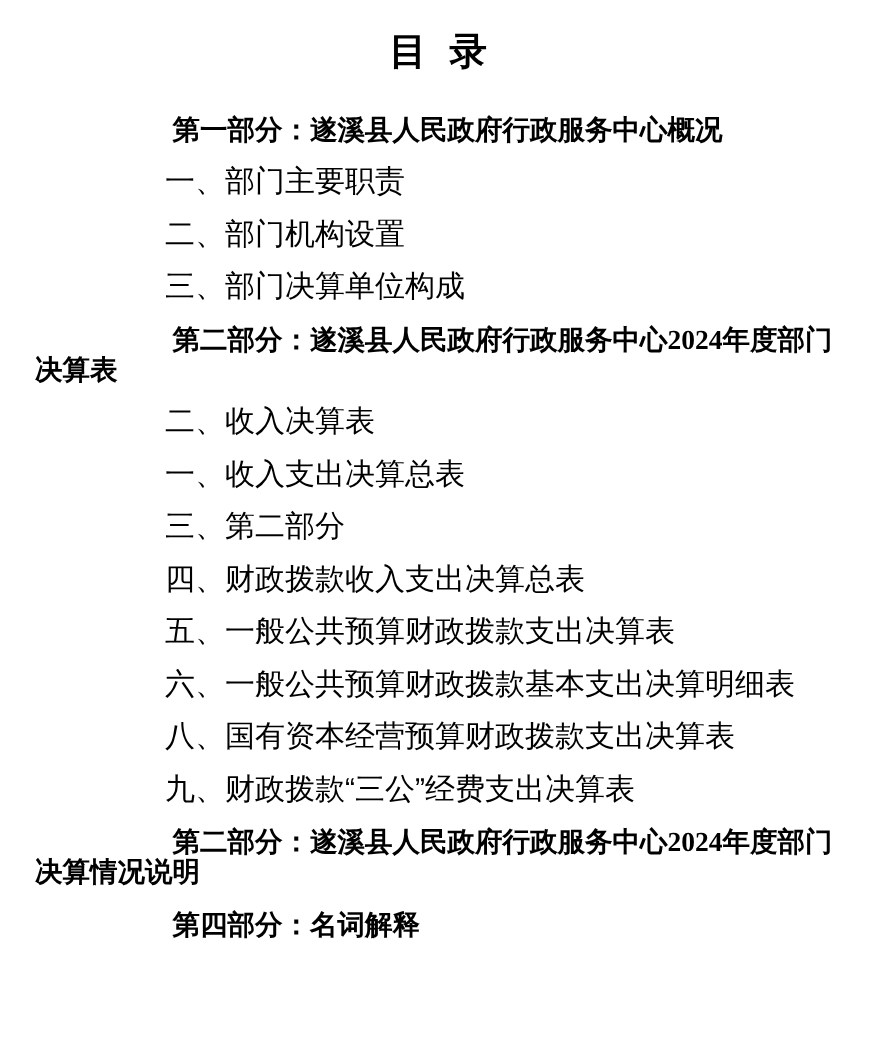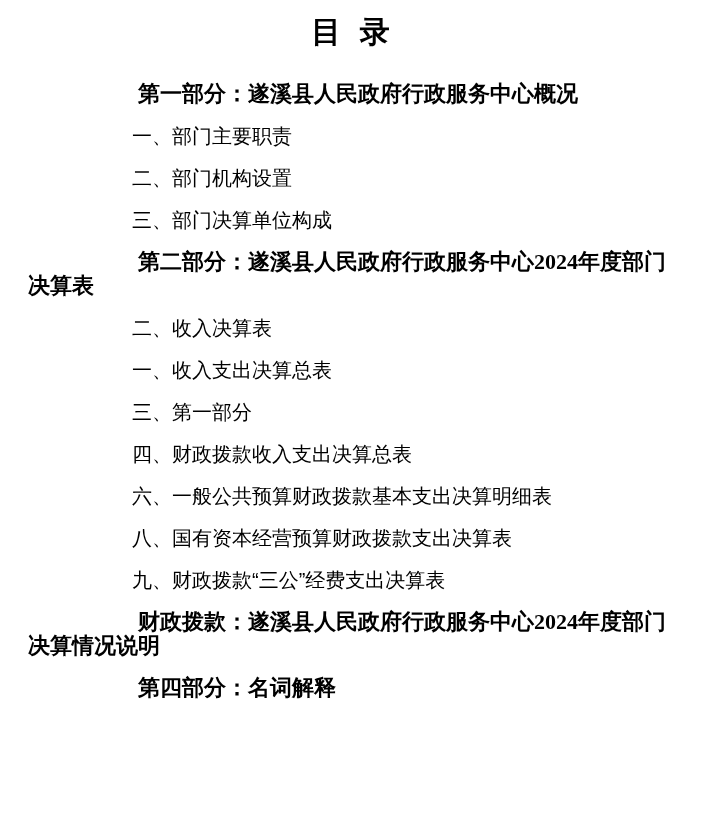--- a/index.html
+++ b/index.html
@@ -7,21 +7,21 @@
     padding: 0;
     background: #ffffff;
   }
   .page {
     width: 706px;
     height: 792px;
     background: #ffffff;
     color: #000000;
     font-family: "Liberation Sans", "DejaVu Sans", sans-serif;
     box-sizing: border-box;
-    padding-top: 16px;
+    padding-top: 26px;
     overflow: hidden;
   }
   .doc-title {
     font-size: 30px;
     font-weight: 700;
     line-height: 32px;
     text-align: center;
     letter-spacing: 5px;
     margin: 0 0 34px 0;
   }
@@ -32,42 +32,43 @@
     margin: 0 0 18px 0;
     line-height: 24px;
   }
   .toc-section {
     font-size: 22px;
     font-weight: 700;
     text-indent: 110px;
     font-family: Liberation Serif, serif;
   }
   .toc-item {
-    font-size: 20px;
+    font-size: 24px;
     font-weight: 400;
     text-indent: 104px;
   }
 </style>
 </head>
 <body>
 
 <div class="page">
 
   <h1 class="doc-title">目 录</h1>
 
   <main class="toc">
     <p class="toc-section">第一部分：遂溪县人民政府行政服务中心概况</p>
     <p class="toc-item">一、部门主要职责</p>
     <p class="toc-item">二、部门机构设置</p>
     <p class="toc-item">三、部门决算单位构成</p>
     <p class="toc-section">第二部分：遂溪县人民政府行政服务中心2024年度部门决算表</p>
     <p class="toc-item">二、收入决算表</p>
     <p class="toc-item">一、收入支出决算总表</p>
-    <p class="toc-item">三、第一部分</p>
+    <p class="toc-item">三、第二部分</p>
     <p class="toc-item">四、财政拨款收入支出决算总表</p>
+    <p class="toc-item">五、一般公共预算财政拨款支出决算表</p>
     <p class="toc-item">六、一般公共预算财政拨款基本支出决算明细表</p>
     <p class="toc-item">八、国有资本经营预算财政拨款支出决算表</p>
     <p class="toc-item">九、财政拨款“三公”经费支出决算表</p>
-    <p class="toc-section">财政拨款：遂溪县人民政府行政服务中心2024年度部门决算情况说明</p>
+    <p class="toc-section">第二部分：遂溪县人民政府行政服务中心2024年度部门决算情况说明</p>
     <p class="toc-section">第四部分：名词解释</p>
   </main>
 
 </div>
 
 </body></html>

